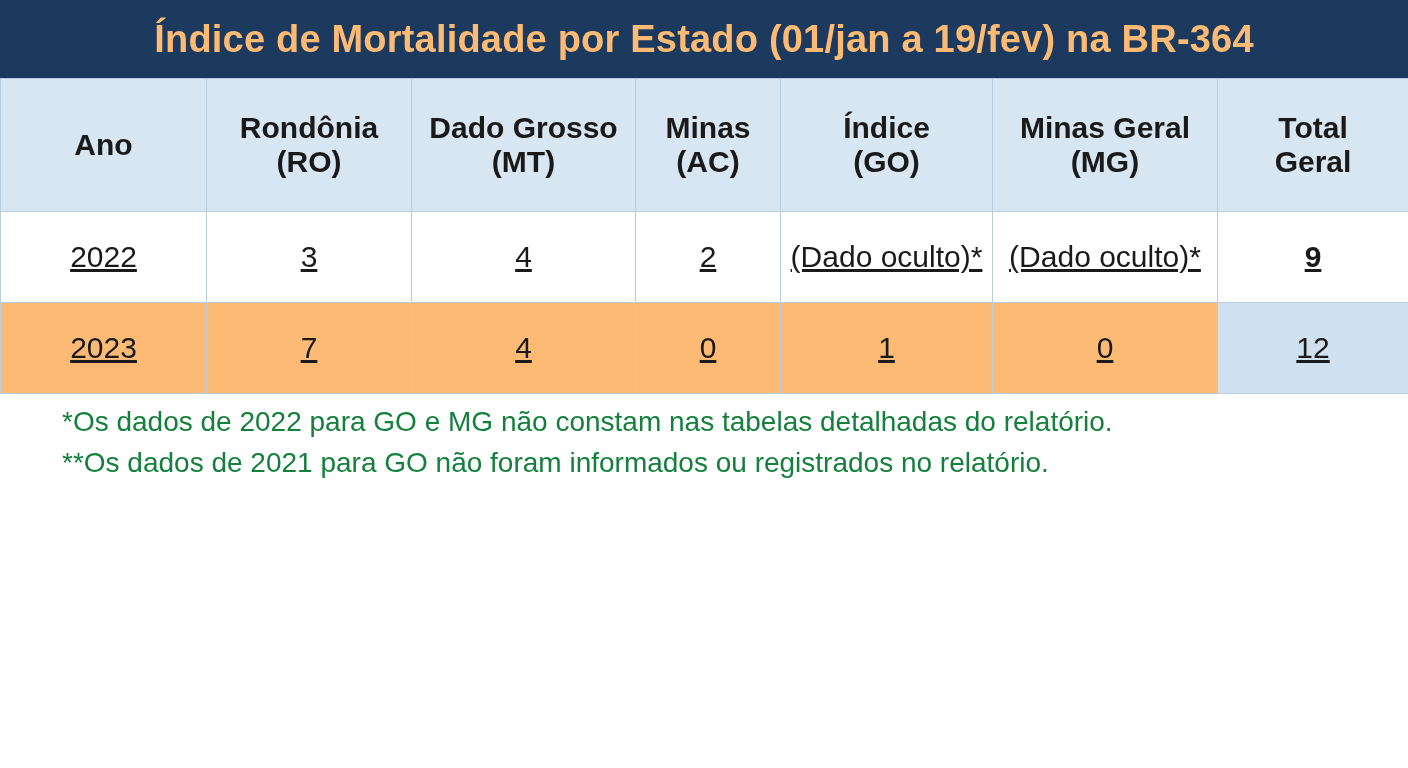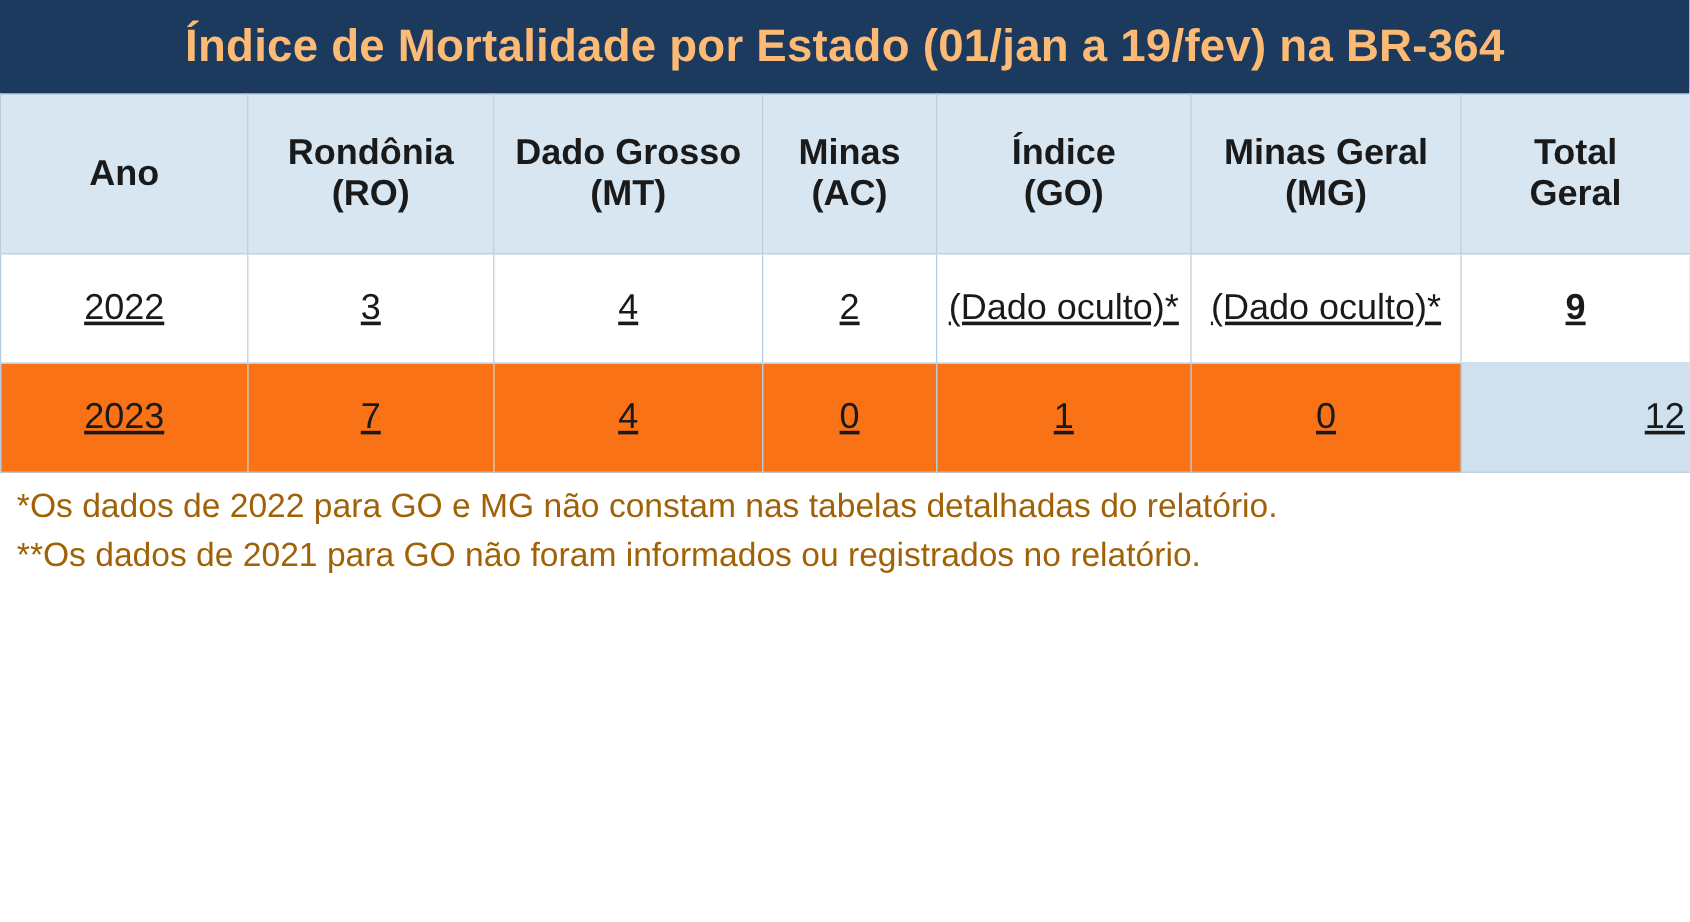--- a/index.html
+++ b/index.html
@@ -58,28 +58,27 @@
     font-size: 30px;
     height: 86px;
     font-weight: normal;
     padding: 2px 4px;
     text-decoration: underline;
   }
   tbody tr.row-odd td {
     background: #ffffff;
   }
   tbody tr.row-even td {
-    background: #f97316;
+    background: #fdba74;
   }
   tbody td.total-cell {
     background: #d7e6f0;
   }
   tbody tr.row-even td.total-cell {
     background: #cfe1ee;
-    text-align: right;
   }
   td.bold {
     font-weight: bold;
   }
   td.highlight {
     background: #2f5c8a !important;
     color: #ffffff;
     font-weight: bold;
   }
   td.total-accent {
@@ -92,23 +91,24 @@
   .col-ac    { width: 145px; }
   .col-go    { width: 212px; }
   .col-mg    { width: 225px; }
   .col-total { width: 191px; }
   .notes {
     padding: 8px 14px 0 14px;
     box-sizing: border-box;
   }
   .note-line {
     font-size: 28px;
-    color: #a16207;
+    color: #15803d;
     line-height: 1.45;
     white-space: nowrap;
+    margin-left: 48px;
   }
 </style>
 </head>
 <body>
 
 <div class="page">
 
   <div class="title-bar">Índice de Mortalidade por Estado (01/jan a 19/fev) na BR-364</div>
 
   <table class="data-table">

